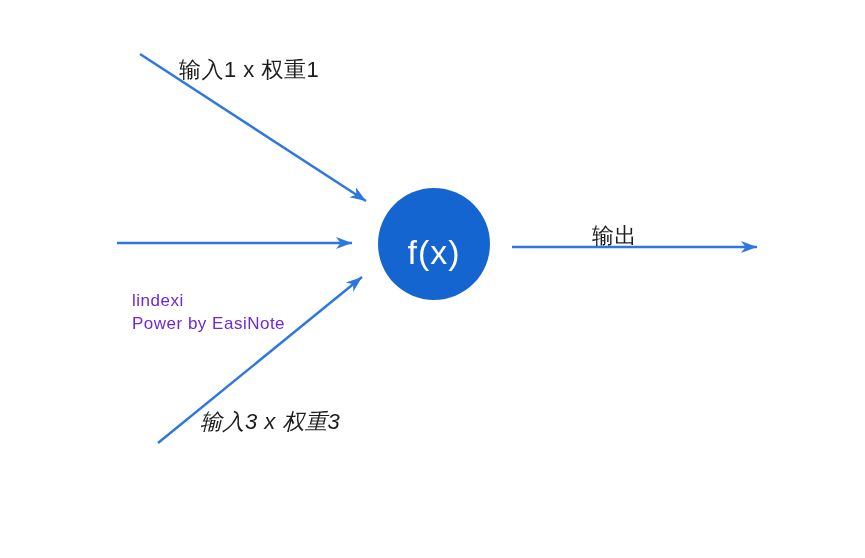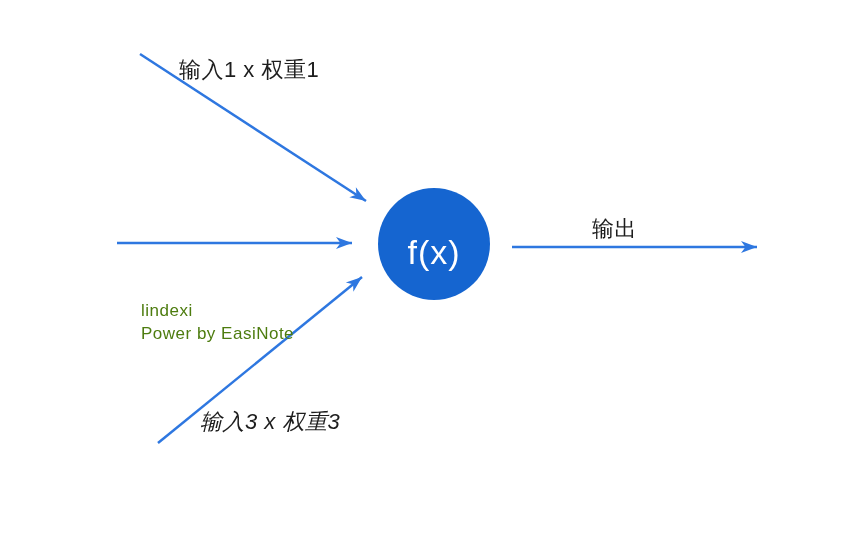--- a/index.html
+++ b/index.html
@@ -42,27 +42,26 @@
     display: flex;
     align-items: center;
     justify-content: center;
     color: #ffffff;
     font-size: 34px;
     font-weight: 400;
     letter-spacing: 1px;
   }
   .watermark {
     position: absolute;
-    left: 141px;
+    left: 132px;
     top: 289px;
     font-size: 17px;
     line-height: 23px;
-    color: #4d7c0f;
+    color: #6d28d9;
     letter-spacing: 0.5px;
-    margin-top: 10px;
   }
 </style>
 </head>
 <body>
 
 <div id="canvas">
 
   <svg id="diagram-svg" width="865" height="558" viewBox="0 0 865 558">
     <defs>
       <marker id="arrowhead" markerUnits="userSpaceOnUse" markerWidth="20" markerHeight="16" refX="18" refY="8" orient="auto">
@@ -79,21 +78,21 @@
     <line class="shape-line" x1="512" y1="247" x2="757" y2="247" marker-end="url(#arrowhead)" stroke="#2E77E0"></line>
 
     <circle cx="434" cy="244" r="56" fill="#1565D0"></circle>
   </svg>
 
   <div class="label" style="left:179px; top:58px;">输入1 x 权重1</div>
 
 
   <div class="label" style="left:200px; top:410px;font-style:italic;">输入3 x 权重3</div>
 
-  <div class="label" style="left:592px; top:217px;">输出</div>
+  <div class="label" style="left:592px; top:224px;">输出</div>
 
   <div class="node-label">f(x)</div>
 
   <div class="watermark">
     <div>lindexi</div>
     <div>Power by EasiNote</div>
   </div>
 
 </div>
 

